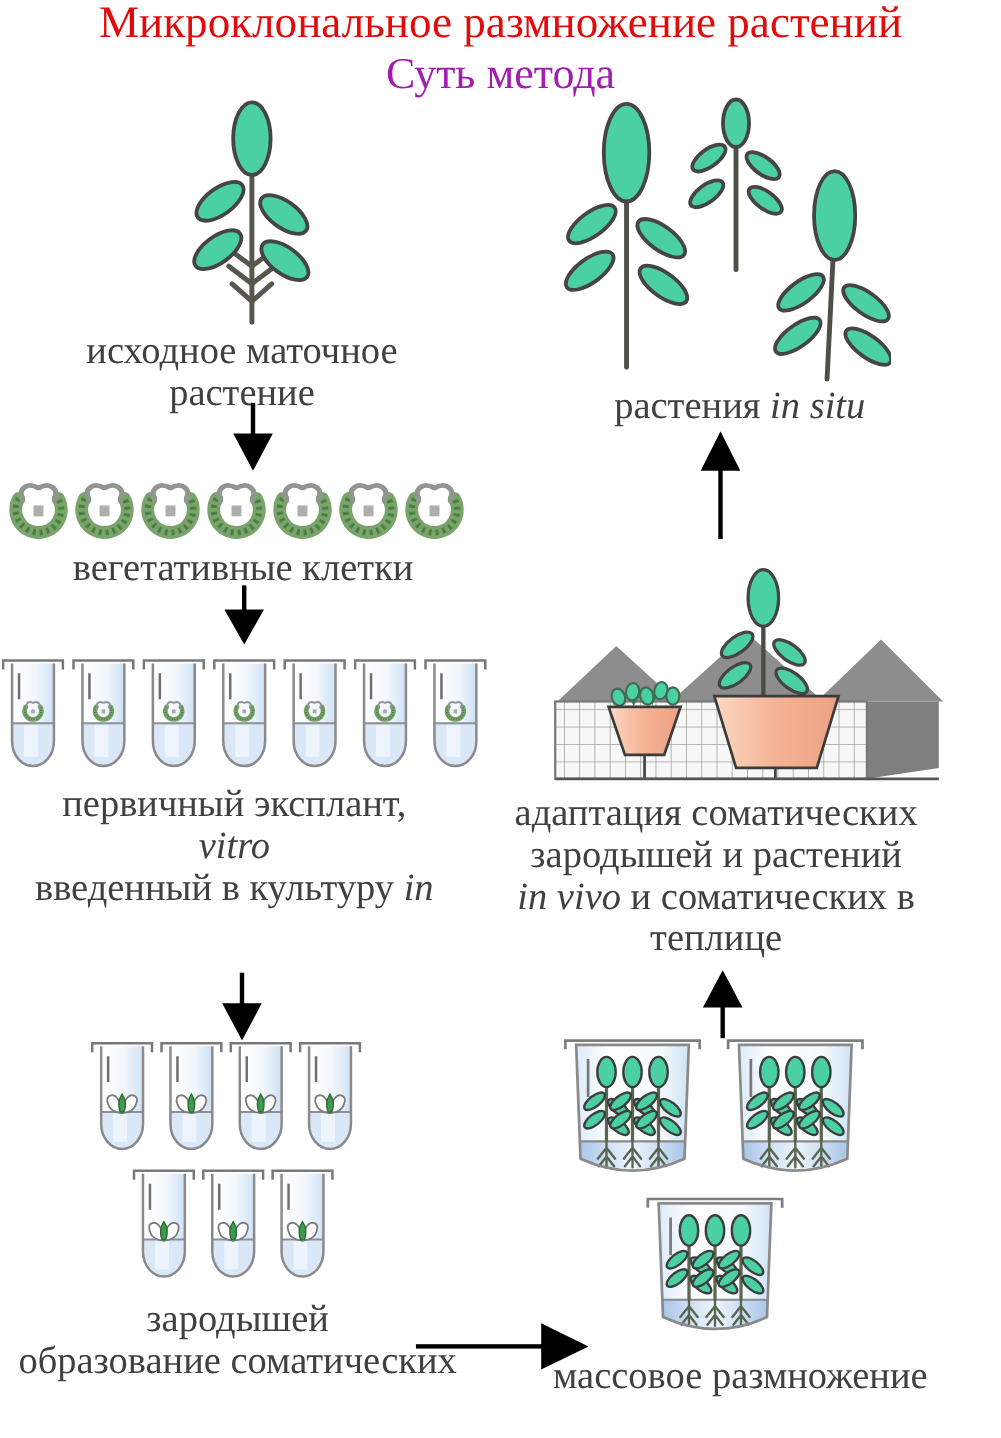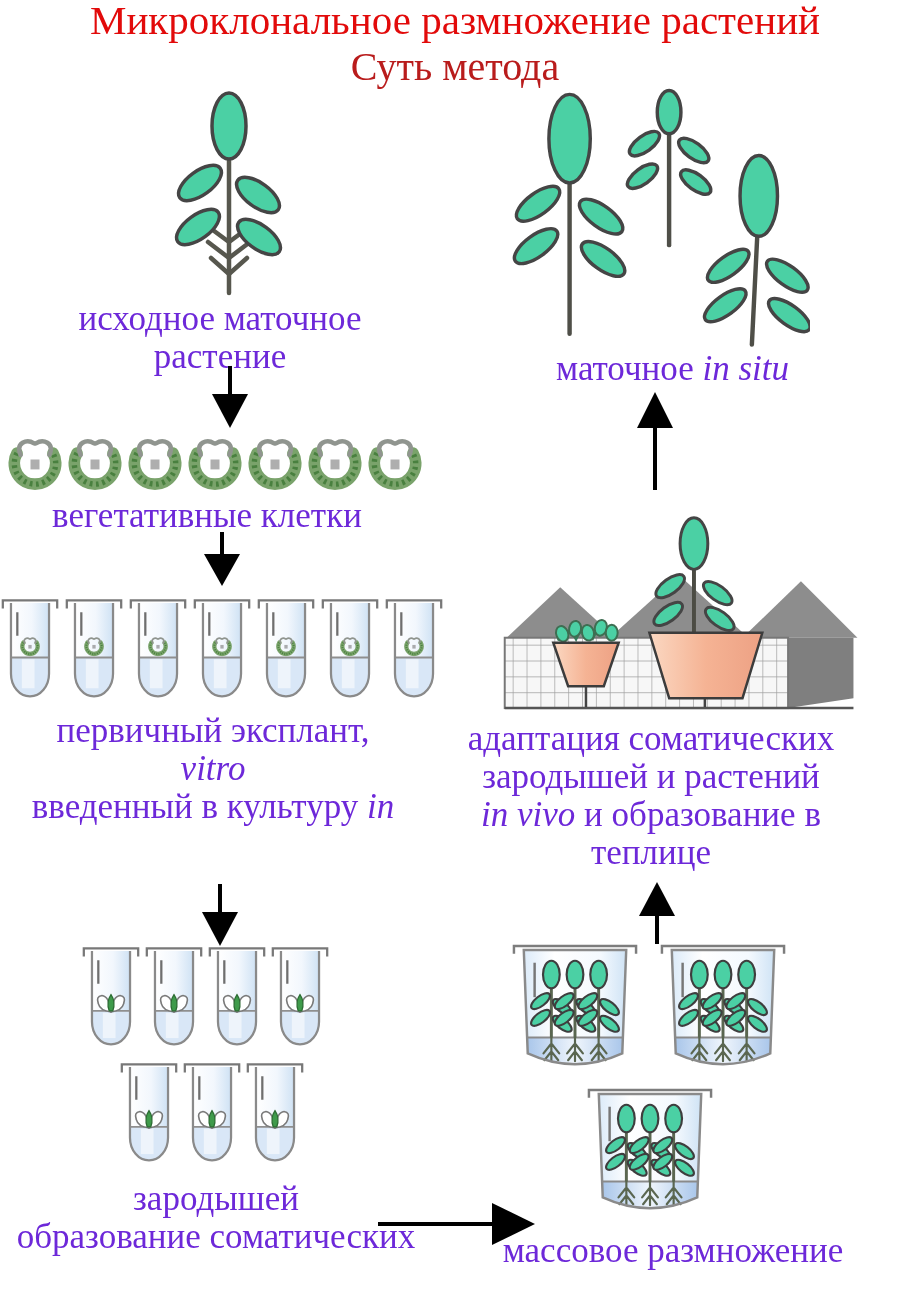--- a/index.html
+++ b/index.html
@@ -1,22 +1,22 @@
 <!DOCTYPE html>
 <html><head>
 <meta charset="utf-8">
 <style>
   html,body{margin:0;padding:0;background:#fff;}
   .page{position:relative;width:910px;height:1307px;background:#ffffff;overflow:hidden;
         font-family:"Liberation Serif",serif;color:#141414;}
   .title{position:absolute;left:0;right:0;top:-4px;text-align:center;
          font-size:41px;line-height:48px;color:#e20a0a;white-space:nowrap;}
   .subtitle{position:absolute;left:0;right:0;top:44px;text-align:center;
-            font-size:40px;line-height:46px;color:#b91c1c;}
-  .label{position:absolute;text-align:center;font-size:35px;line-height:38px;color:#6d28d9;}
+            font-size:40px;line-height:46px;color:#a21caf;}
+  .label{position:absolute;text-align:center;font-size:35px;line-height:38px;color:#404040;}
   .it{font-style:italic;text-align:center;}
   .abs{position:absolute;}
   .row{position:absolute;display:flex;align-items:flex-start;}
   svg{display:block;}
 </style>
 </head>
 <body>
 
 <div class="page">
 
@@ -220,21 +220,21 @@
         <use href="#sym-cell"></use>
       </svg>
       <svg width="54" height="56" viewBox="0 0 60 60">
         <use href="#sym-cell"></use>
       </svg>
       <svg width="54" height="56" viewBox="0 0 60 60">
         <use href="#sym-cell"></use>
       </svg>
     </div>
 
-  <div class="label" style="left:7px;top:497px;width:400px">
+  <div class="label" style="left:21px;top:497px;width:400px">
     <div>вегетативные клетки</div>
   </div>
 
   <svg class="abs" style="left:198px;top:532px" width="48" height="54" viewBox="0 0 48 54">
     <rect x="22" y="0" width="4" height="24" fill="#000000"></rect>
       <polygon points="6,22 42,22 24,54" fill="#000000"></polygon>
   </svg>
 
   <div class="row" style="left:1px;top:592px;gap:6px">
 
@@ -308,36 +308,36 @@
   <svg class="abs" style="left:378px;top:1201px" width="158" height="46" viewBox="0 0 158 46">
     <rect x="0" y="21" width="116" height="4" fill="#000000"></rect>
       <polygon points="114,2 114,44 157,23" fill="#000000"></polygon>
   </svg>
 
   <svg class="abs" style="left:475px;top:85px" width="335" height="272" viewBox="0 0 340 275">
       <use href="#sym-insitu-plants"></use>
     </svg>
 
   <div class="label" style="left:530px;top:350px;width:285px">
-    <div><span>маточное</span> <span class="it">in situ</span></div>
+    <div><span>растения</span> <span class="it">in situ</span></div>
   </div>
 
   <svg class="abs" style="left:631px;top:392px" width="48" height="98" viewBox="0 0 48 98">
     <polygon points="24,0 6,36 42,36" fill="#000000"></polygon>
       <rect x="22" y="34" width="4" height="64" fill="#000000"></rect>
   </svg>
 
   <svg class="abs" style="left:497px;top:502px" width="385" height="213" viewBox="0 0 385 215">
       <use href="#sym-greenhouse"></use>
     </svg>
 
   <div class="label" style="left:420px;top:720px;width:462px">
     <div>адаптация соматических</div>
     <div>зародышей и растений</div>
-    <div><span class="it">in vivo</span> <span>и образование в</span></div>
+    <div><span class="it">in vivo</span> <span>и соматических в</span></div>
     <div>теплице</div>
   </div>
 
   <svg class="abs" style="left:633px;top:882px" width="48" height="62" viewBox="0 0 48 62">
     <polygon points="24,0 6,34 42,34" fill="#000000"></polygon>
       <rect x="22" y="32" width="4" height="30" fill="#000000"></rect>
   </svg>
 
   <div class="row" style="left:510px;top:938px;gap:18px">
 

